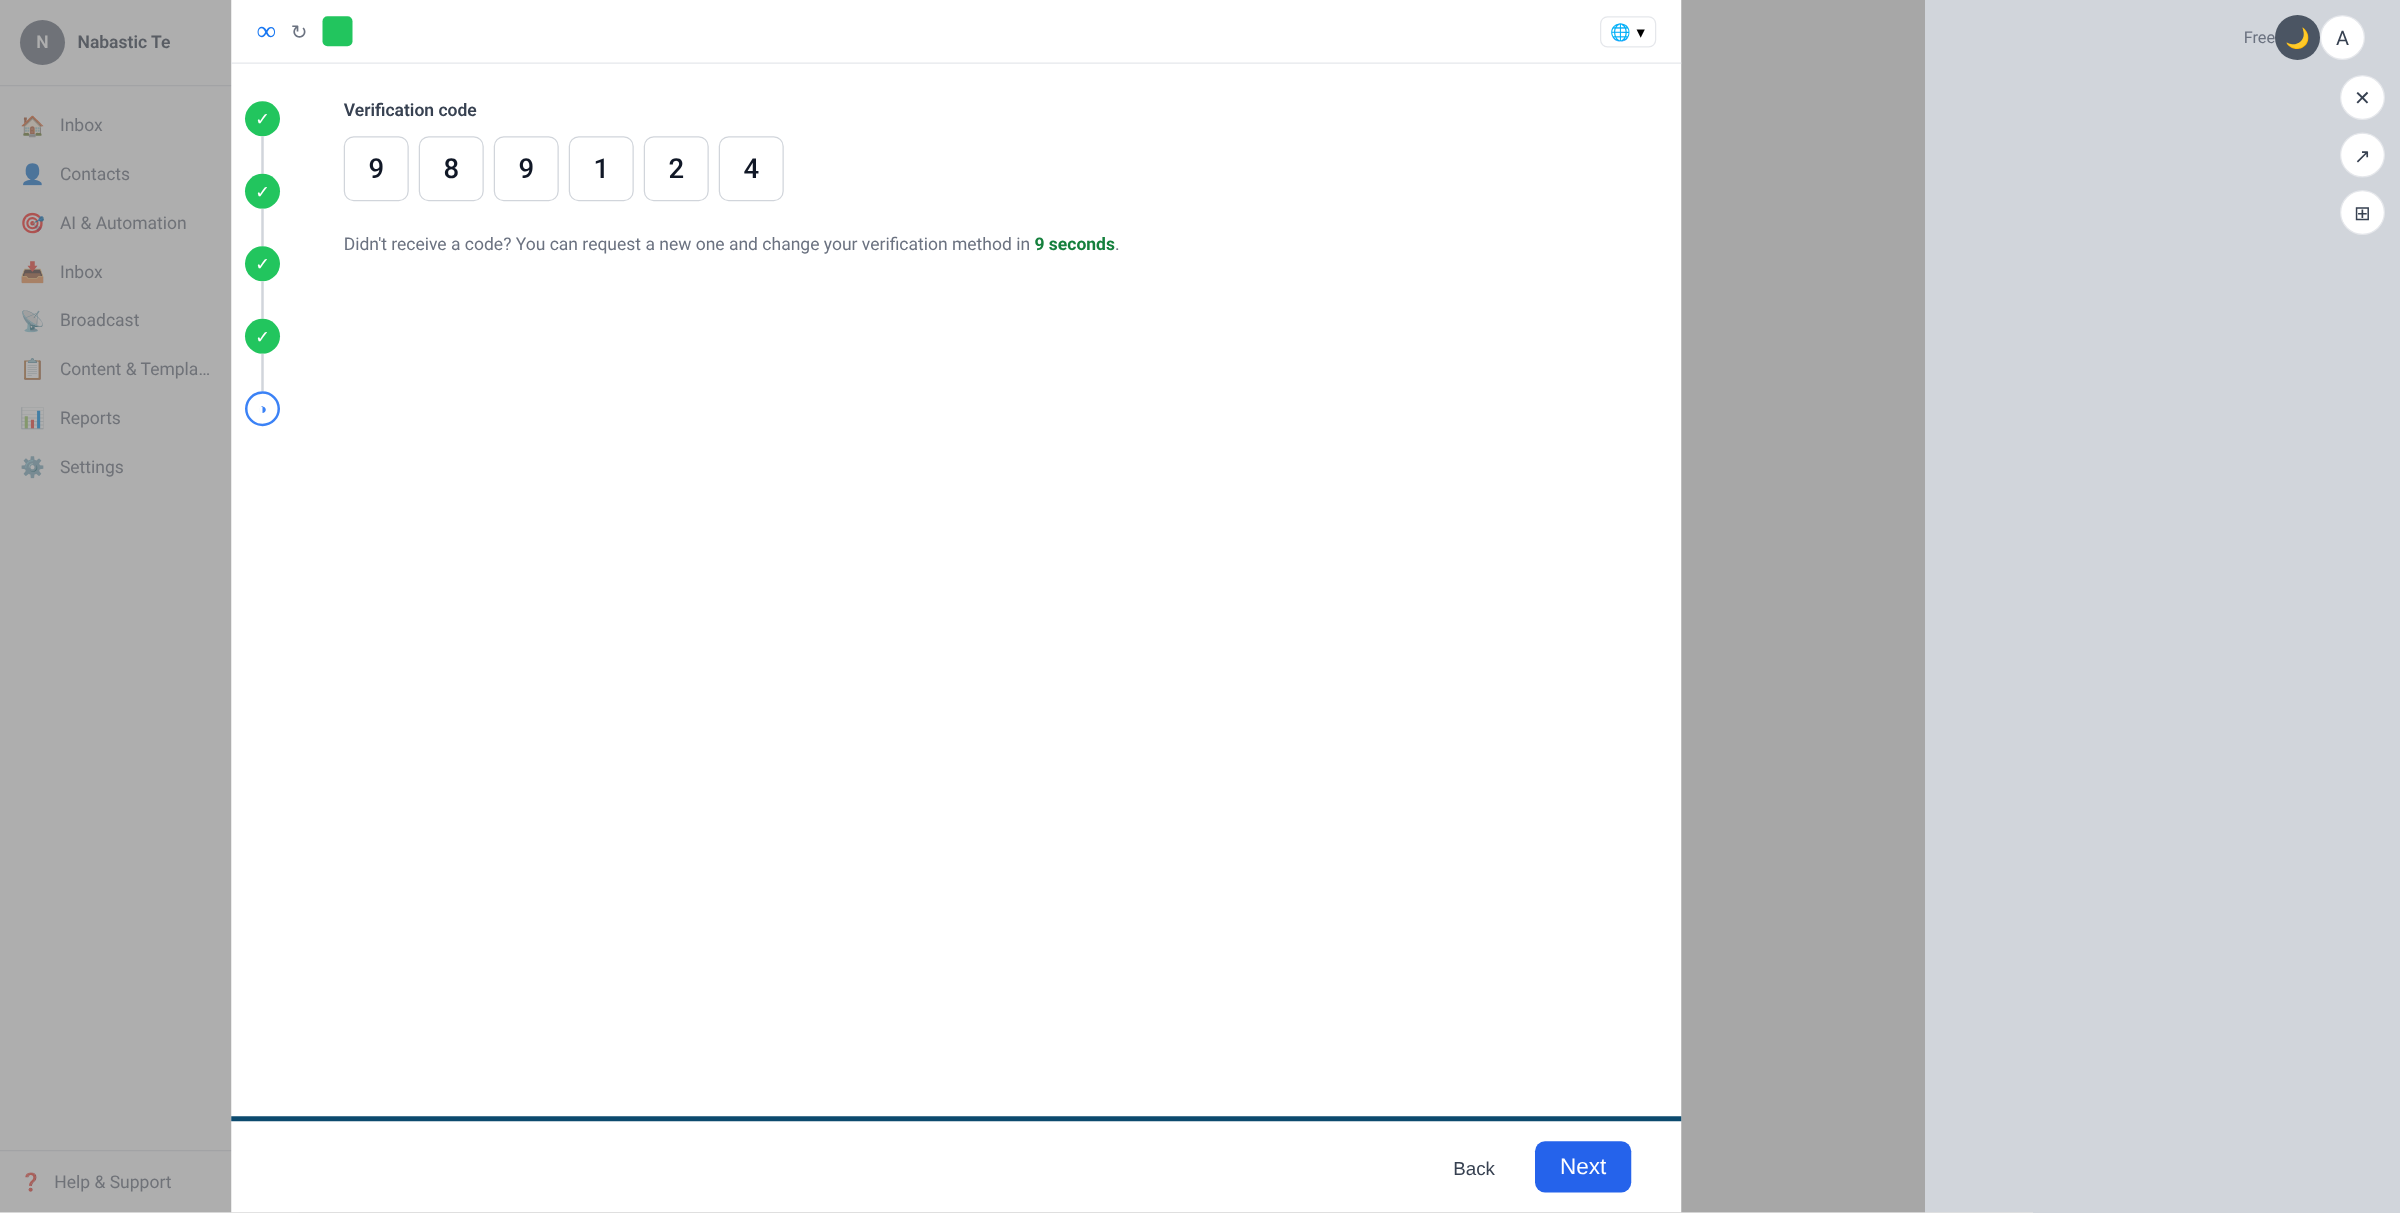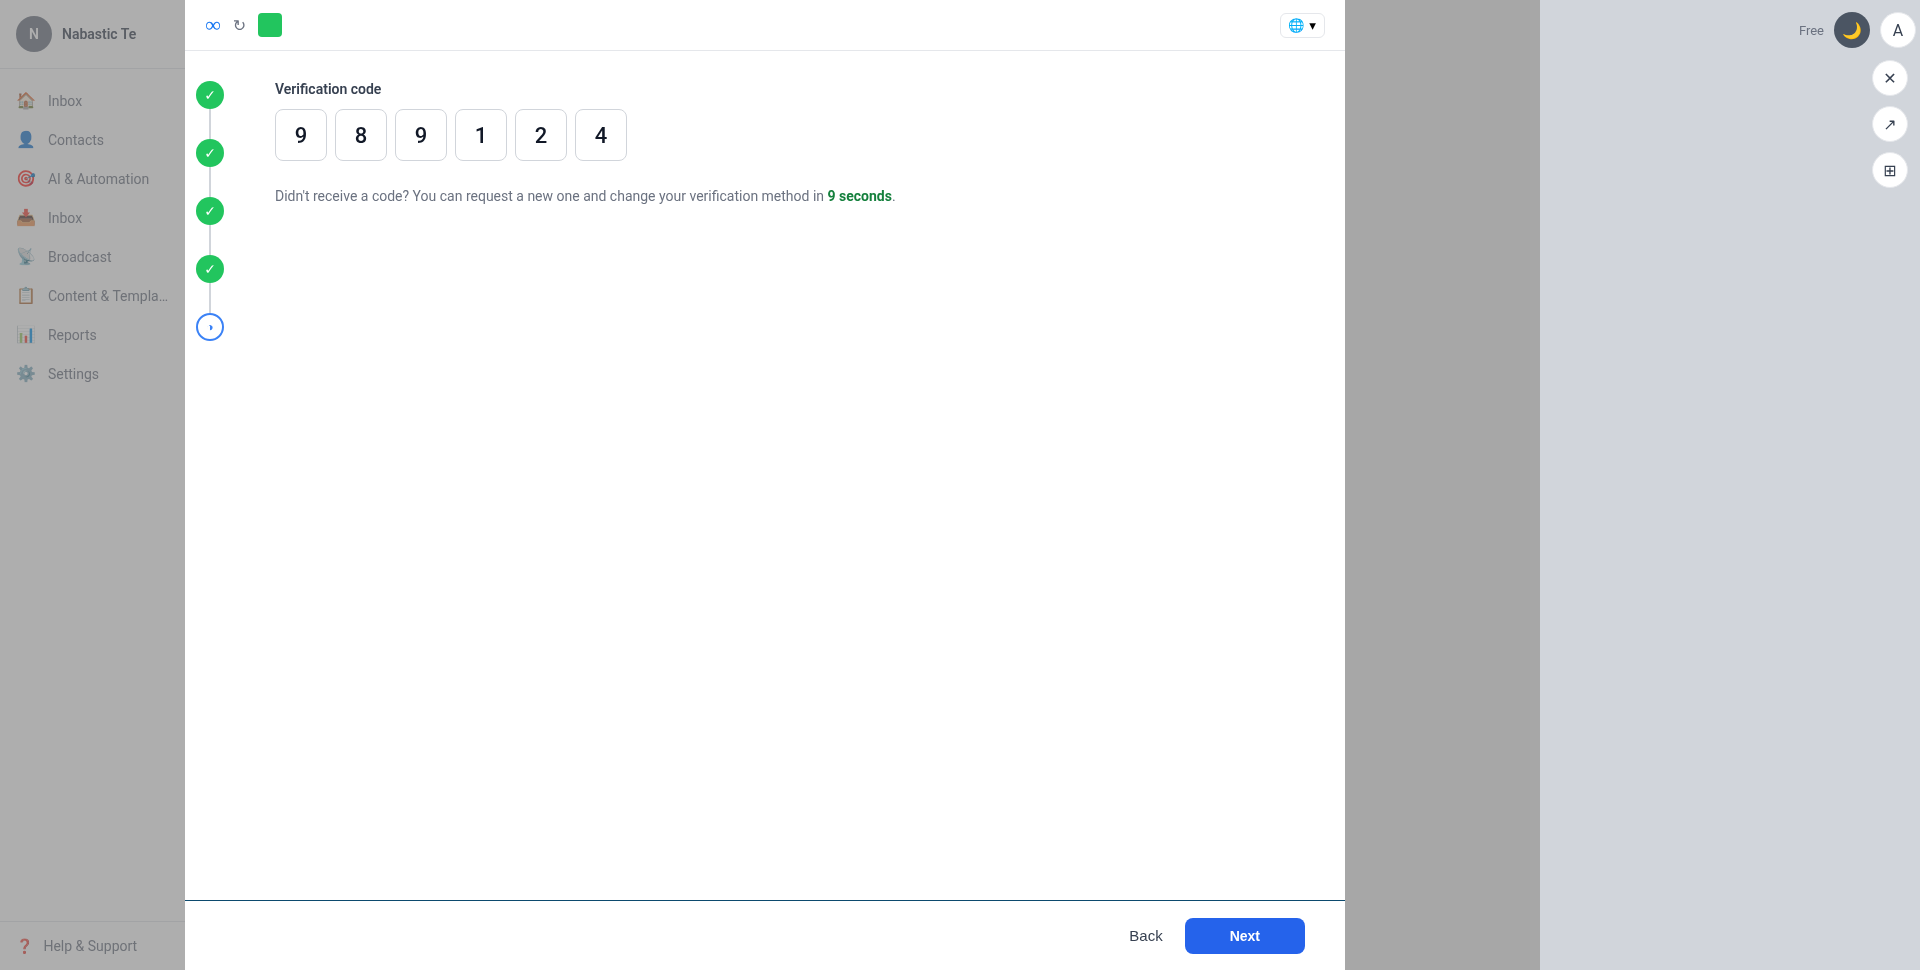--- a/index.html
+++ b/index.html
@@ -265,45 +265,45 @@
       line-height: 1.6;
     }
 
     .resend-text strong {
       font-weight: 700;
       color: #15803d;
     }
 
     
     .modal-footer {
-      border-top: 1px solid #0c4a6e;
+      border-top: 4px solid #0c4a6e;
       padding: 16px 40px;
       display: flex;
       justify-content: flex-end;
-      gap: 2px;
+      gap: 12px;
       align-items: flex-end;
     }
 
     .btn-back {
       background: white;
       border: none;
       color: #374151;
       font-size: 15px;
       padding: 10px 20px;
       cursor: pointer;
       border-radius: 6px;
     }
 
     .btn-next {
       background: #2563eb;
       color: white;
       border: none;
-      font-size: 14px;
-      font-weight: 700;
-      padding: 10px 45px;
+      font-size: 18px;
+      font-weight: 400;
+      padding: 10px 20px;
       border-radius: 8px;
       cursor: pointer;
     }
 
     
     .right-panel {
       position: absolute;
       top: 0;
       right: 0;
       width: 380px;
@@ -338,24 +338,23 @@
       display: flex;
       align-items: center;
       justify-content: center;
       color: white;
       font-size: 16px;
     }
 
     .top-right-row {
       position: absolute;
       top: 12px;
-      right: 4px;
-      display: flex;
-      align-items: center;
-      gap: 10px;
+      right: 28px;
+      display: flex;
+      align-items: center;
       justify-content: center;
     }
 
     .free-badge {
       font-size: 13px;
       color: #6b7280;
     }
   </style>
 </head>
 <body>

